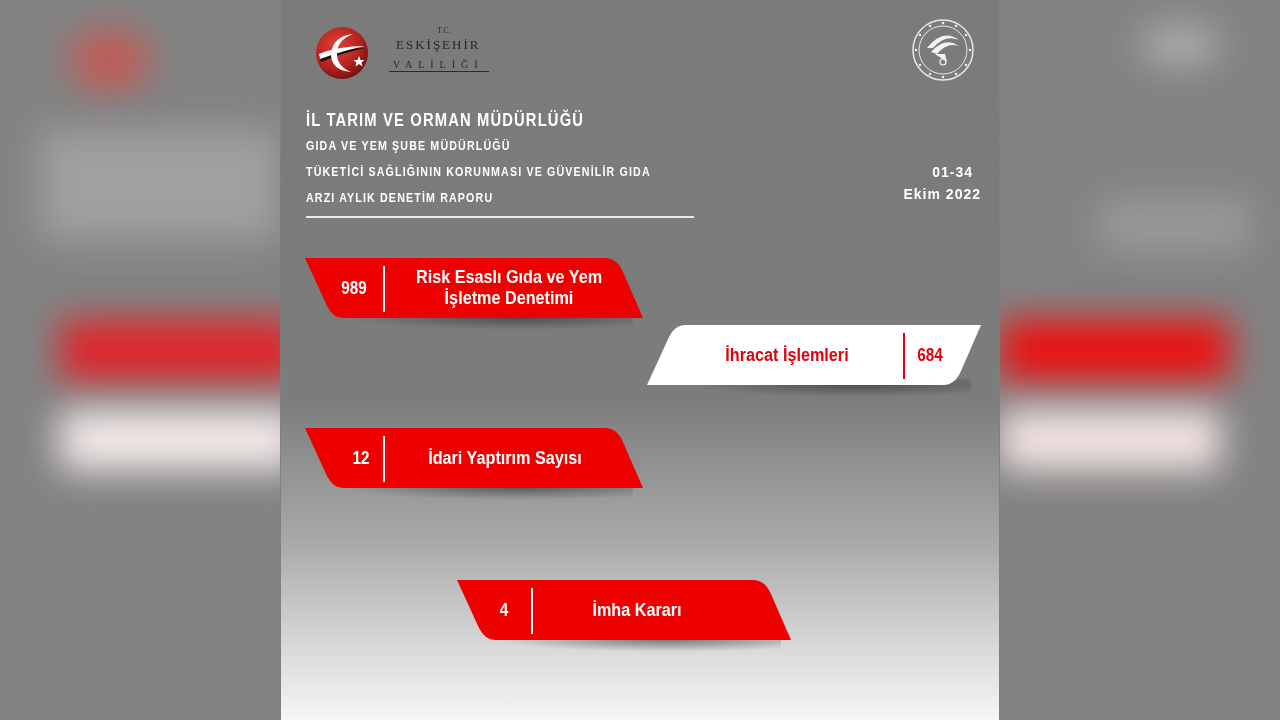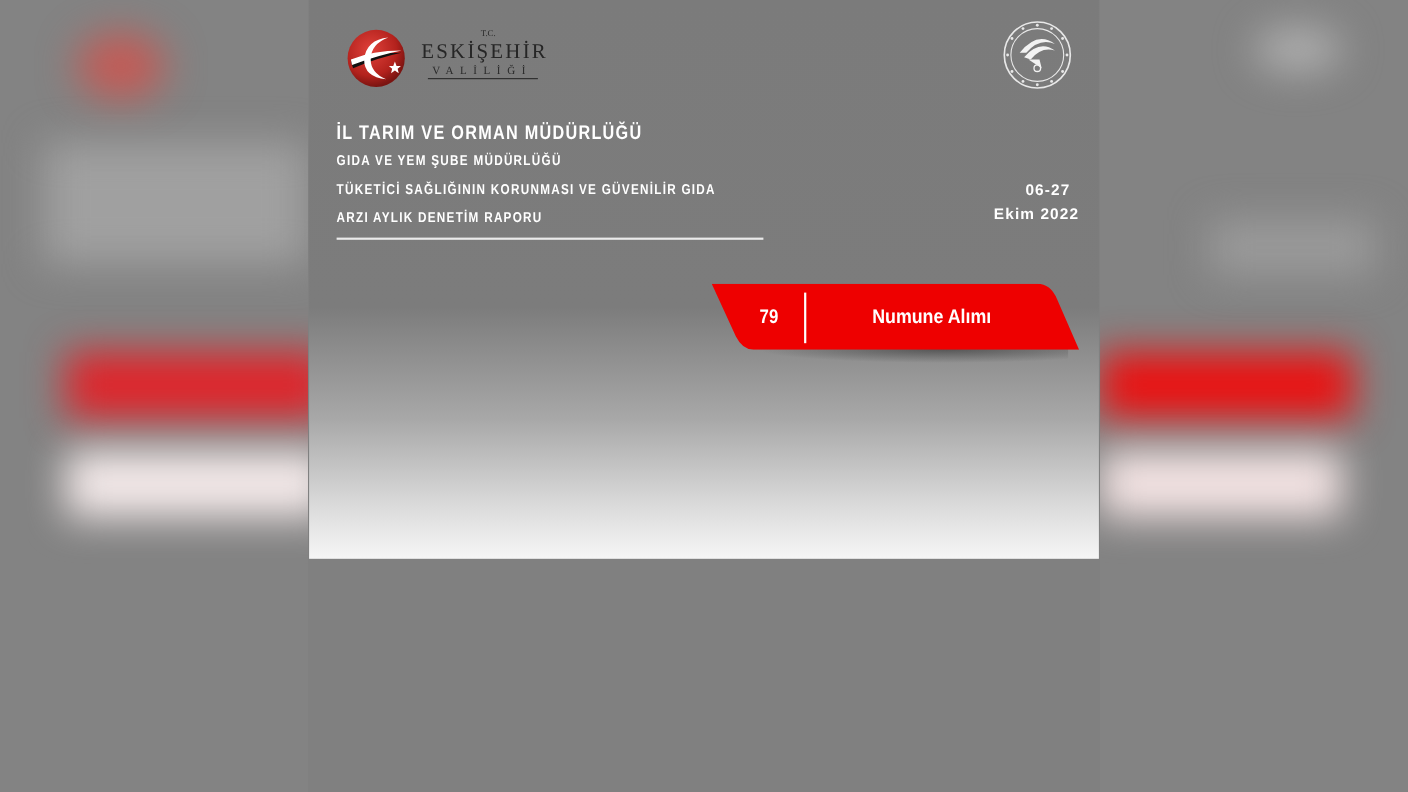--- a/index.html
+++ b/index.html
@@ -8,30 +8,30 @@
       background:#808080;
       font-family:"Liberation Sans", sans-serif;
     }
     
     .backdrop { position:absolute; top:0; bottom:0; width:280px; overflow:hidden; background:#838383; }
     .backdrop.left { left:0; }
     .backdrop.right { right:0; width:280px; }
     .blur { position:absolute; filter:blur(18px); }
 
     .poster {
-      position:absolute; left:281px; top:0; width:718px; height:508px;
+      position:absolute; left:281px; top:0; width:718px; height:720px;
       background:linear-gradient(to bottom, #7b7b7b 0%, #7c7c7c 55%, #a8a8a8 75%, #d9d9d9 90%, #f6f6f6 100%);
       overflow:hidden;
     }
 
     
     .logo { position:absolute; left:32px; top:26px; width:170px; height:56px; }
     .logo-globe { position:absolute; left:2px; top:0; width:54px; height:54px; }
     .logo-tc { position:absolute; left:124px; top:0; font-family:"Liberation Serif", serif; font-size:8px; color:#2a2a2a; }
-    .logo-name { position:absolute; left:70px; top:11px; font-family:"Liberation Serif", serif; font-size:19px; letter-spacing:2px; color:#262626; }
+    .logo-name { position:absolute; left:83px; top:11px; font-family:"Liberation Serif", serif; font-size:13px; letter-spacing:2px; color:#262626; }
     .logo-sub { position:absolute; left:80px; top:33px; font-family:"Liberation Serif", serif; font-size:10px; letter-spacing:6px; color:#2a2a2a; }
     .logo-line { position:absolute; left:76px; top:45px; width:100px; height:1px; background:#2a2a2a; }
 
     .seal { position:absolute; left:630px; top:18px; width:64px; height:64px; }
 
     
     .hdr { position:absolute; left:25px; color:#fff; font-weight:bold; letter-spacing:1.4px; white-space:nowrap; transform:scaleX(0.82); transform-origin:left center; }
     .hdr.h1 { top:110px; font-size:18px; }
     .hdr.h2 { top:138px; font-size:13px; }
     .hdr.h3 { top:164px; font-size:13px; }
@@ -116,36 +116,57 @@
     <path d="M20 34 Q34 18 48 28 Q36 24 26 36 Z" fill="#f2f2f2"></path>
     <path d="M24 36 L36 44 L34 36 Z" fill="#f2f2f2"></path>
     <circle cx="32" cy="44" r="3" fill="none" stroke="#f2f2f2" stroke-width="1.2"></circle>
   </svg>
 
   <div class="hdr h1">İL TARIM VE ORMAN MÜDÜRLÜĞÜ</div>
   <div class="hdr h2">GIDA VE YEM ŞUBE MÜDÜRLÜĞÜ</div>
   <div class="hdr h3">TÜKETİCİ SAĞLIĞININ KORUNMASI VE GÜVENİLİR GIDA</div>
   <div class="hdr h4">ARZI AYLIK DENETİM RAPORU</div>
   <div class="hdr-rule"></div>
-  <div class="date d1">06-27</div>
+  <div class="date d1">01-34</div>
   <div class="date d2">Ekim 2022</div>
 
-
-  <div class="card red" style="left:366px;top:258px;width:334px;">
+  <div class="card red" style="left:24px;top:258px;width:338px;">
     <div class="shadow"></div>
-    <svg class="shape" viewBox="0 0 334 60" preserveAspectRatio="none">
-      <path d="M0 0 H296 Q308 0 314 14 L334 60 H38 Q28 60 22 48 Z" fill="#ee0000"></path>
+    <svg class="shape" viewBox="0 0 338 60" preserveAspectRatio="none">
+      <path d="M0 0 H300 Q312 0 318 14 L338 60 H38 Q28 60 22 48 Z" fill="#ee0000"></path>
     </svg>
-    <div class="num" style="left:42px;">79</div>
-    <div class="sep" style="left:84px;"></div>
-    <div class="lbl" style="left:90px;width:220px;">Numune Alımı</div>
+    <div class="num" style="left:34px;">989</div>
+    <div class="sep" style="left:78px;"></div>
+    <div class="lbl" style="left:84px;width:240px;flex-direction:column;">
+      <span>Risk Esaslı Gıda ve Yem</span>
+      <span>İşletme Denetimi</span>
+    </div>
   </div>
 
 
 
+  <div class="card white" style="left:366px;top:325px;width:334px;">
+    <div class="shadow"></div>
+    <svg class="shape" viewBox="0 0 334 60" preserveAspectRatio="none">
+      <path d="M38 0 H334 L314 46 Q308 60 296 60 H0 L22 12 Q28 0 38 0 Z" fill="#ffffff"></path>
+    </svg>
+    <div class="lbl" style="left:30px;width:220px;">İhracat İşlemleri</div>
+    <div class="sep" style="left:256px;"></div>
+    <div class="num" style="left:268px;">684</div>
+  </div>
+
+  <div class="card red" style="left:24px;top:428px;width:338px;">
+    <div class="shadow"></div>
+    <svg class="shape" viewBox="0 0 338 60" preserveAspectRatio="none">
+      <path d="M0 0 H300 Q312 0 318 14 L338 60 H38 Q28 60 22 48 Z" fill="#ee0000"></path>
+    </svg>
+    <div class="num" style="left:46px;">12</div>
+    <div class="sep" style="left:78px;"></div>
+    <div class="lbl" style="left:90px;width:220px;">İdari Yaptırım Sayısı</div>
+  </div>
 
 
 
 
   <div class="card red" style="left:176px;top:580px;width:334px;">
     <div class="shadow"></div>
     <svg class="shape" viewBox="0 0 334 60" preserveAspectRatio="none">
       <path d="M0 0 H296 Q308 0 314 14 L334 60 H38 Q28 60 22 48 Z" fill="#ee0000"></path>
     </svg>
     <div class="num" style="left:42px;">4</div>

